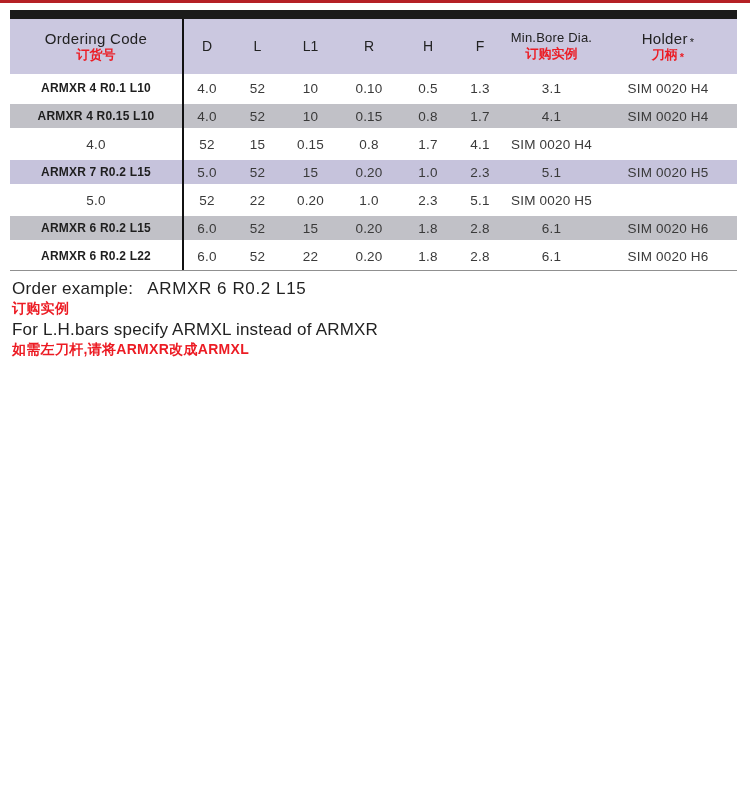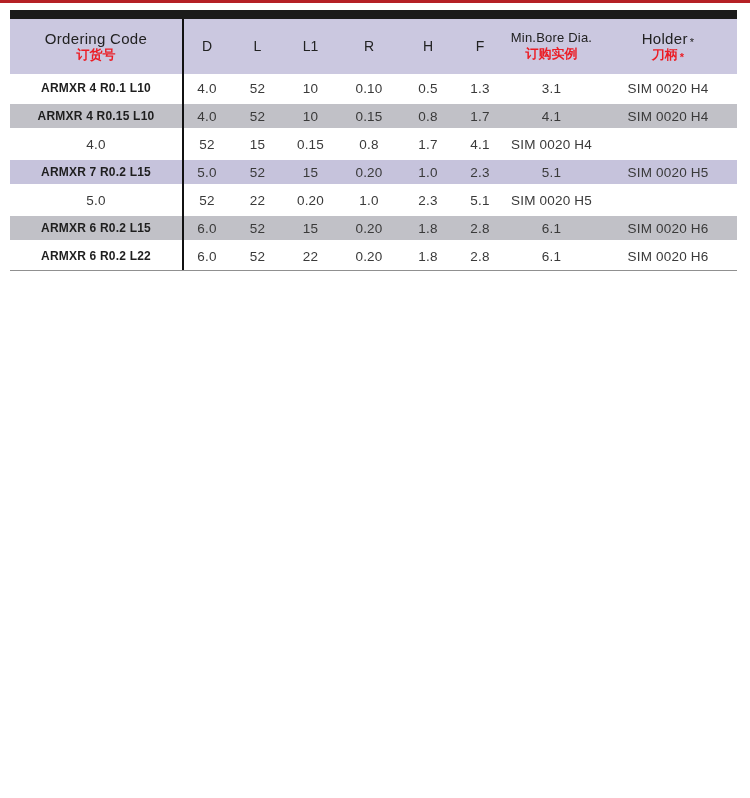--- a/index.html
+++ b/index.html
@@ -183,14 +183,22 @@
           <div class="cell">1.8</div>
           <div class="cell">2.8</div>
           <div class="cell">6.1</div>
           <div class="cell">SIM 0020 H6</div>
         </div>
       </div>
 
     <div class="vline"></div>
   </div>
 
+  <div class="footer">
+    <div class="ex-line">
+      <span>Order example:</span><span class="val">ARMXR 6 R0.2 L15</span>
+    </div>
+    <div class="cn-line">订购实例</div>
+    <div class="en-line">For L.H.bars specify ARMXL instead of ARMXR</div>
+    <div class="cn-line">如需左刀杆,请将ARMXR改成ARMXL</div>
+  </div>
 
 </div>
 
 </body></html>

